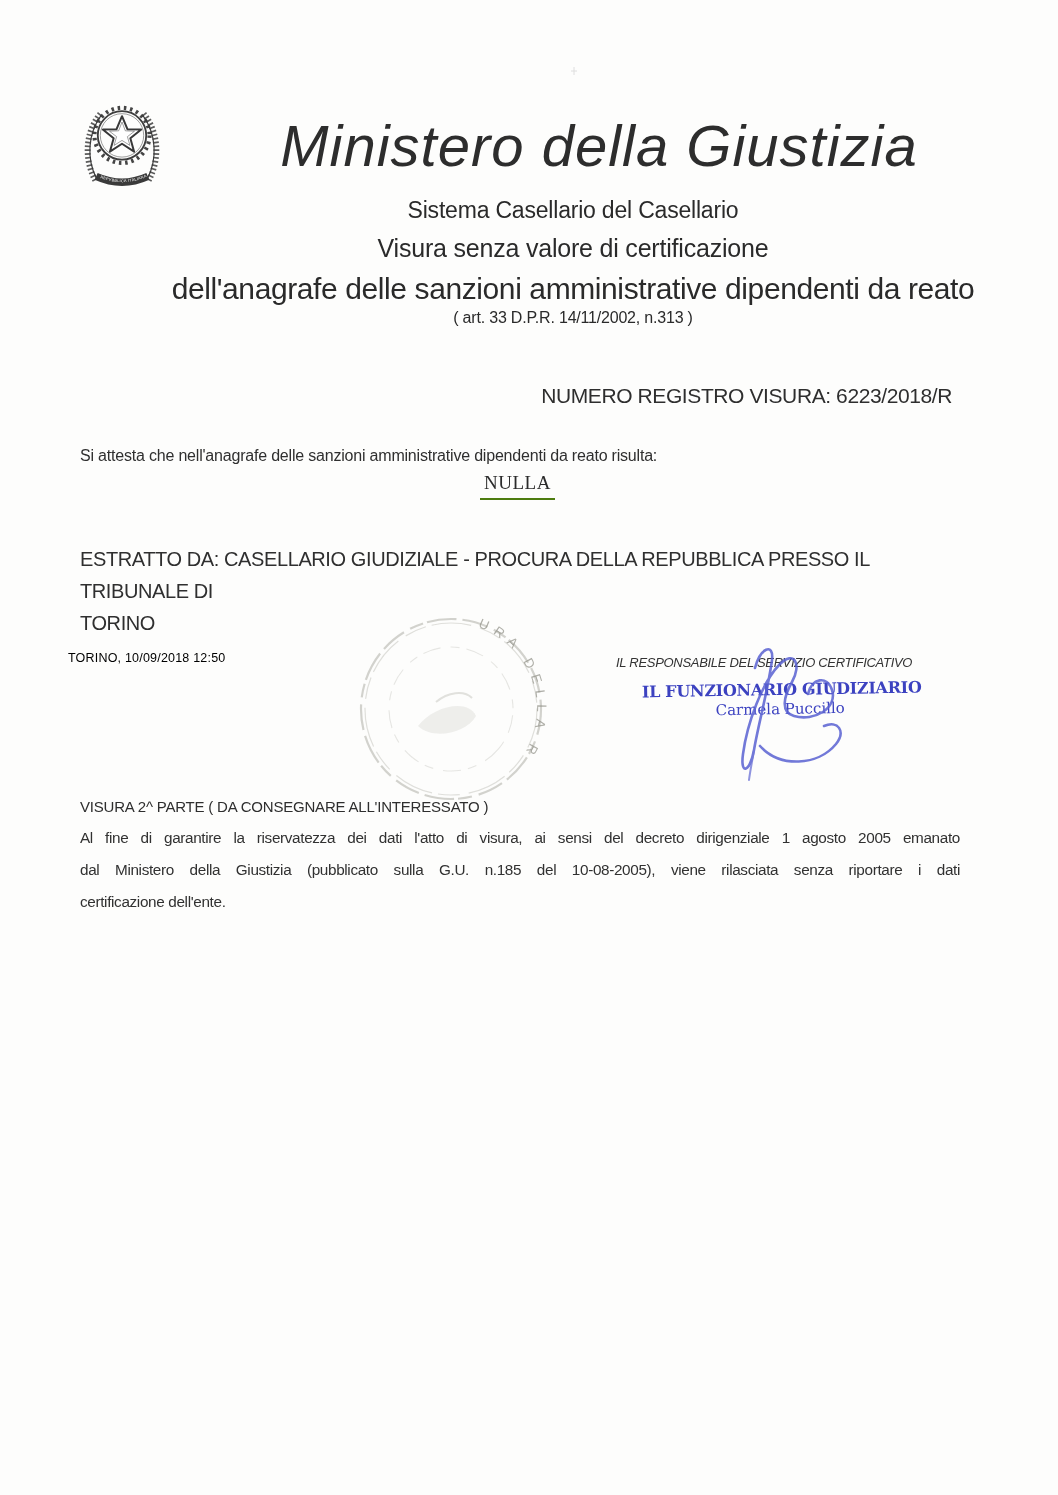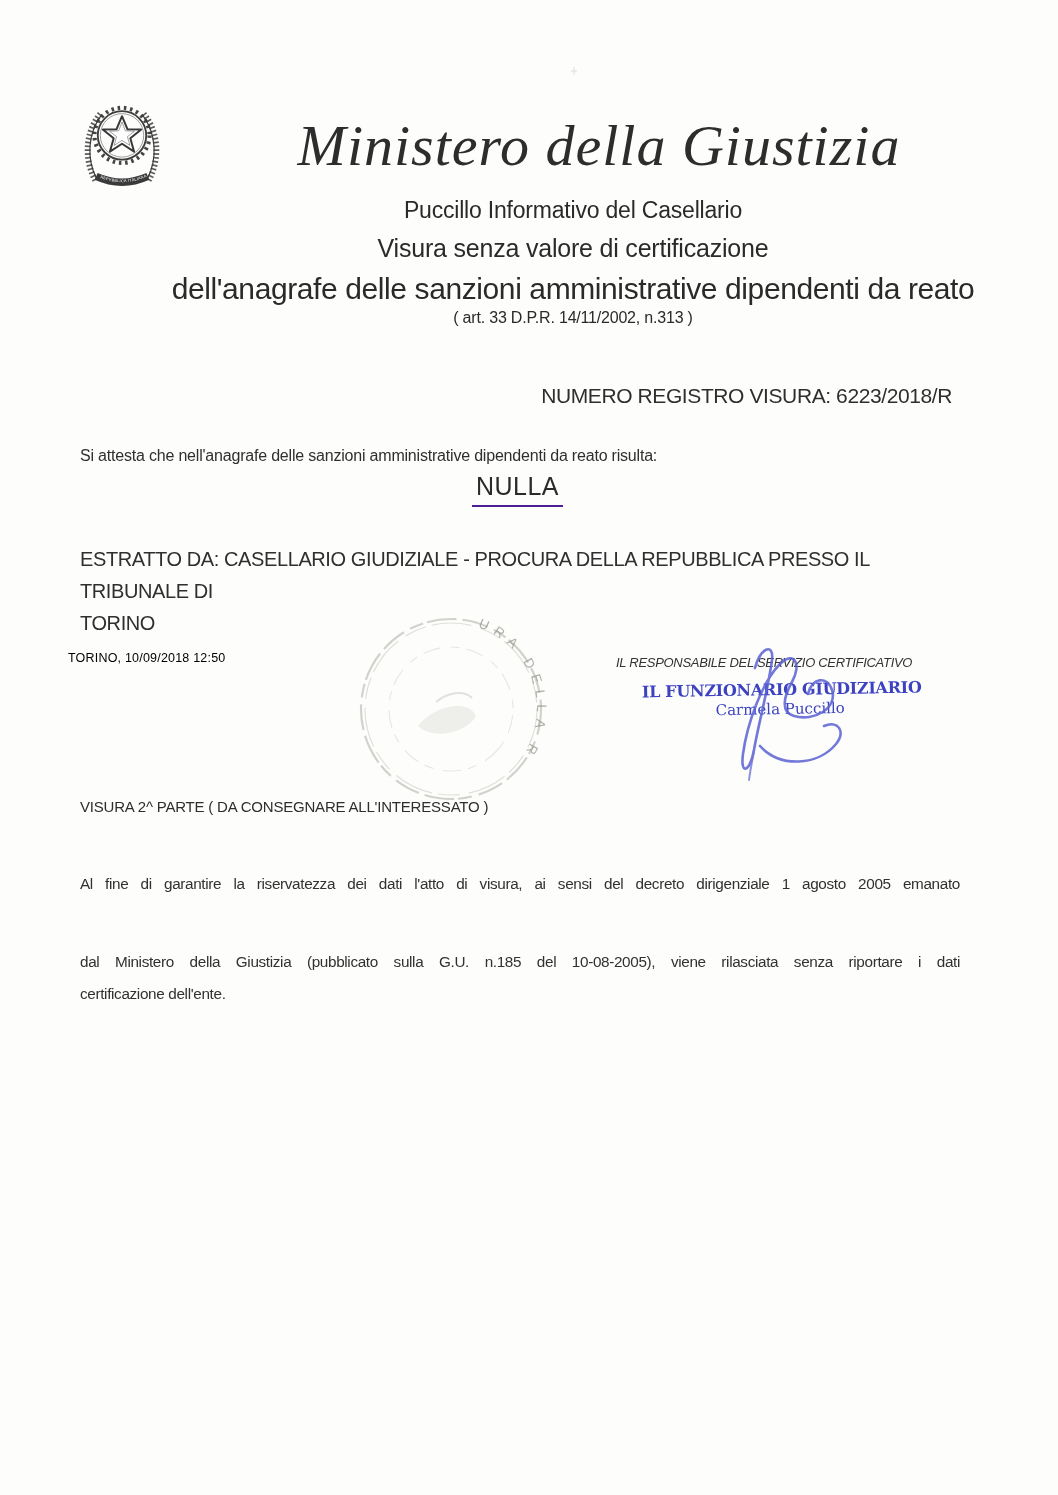--- a/index.html
+++ b/index.html
@@ -10,21 +10,21 @@
     overflow:hidden;
     font-family:"Liberation Sans", sans-serif;
     color:#333333;
   }
   .abs{position:absolute;}
 
   
   .emblem{left:80px;top:97px;width:84px;height:96px;}
   .ministry-title{
     left:238px;top:96px;width:722px;height:100px;
-    font-family:Liberation Serif, serif;
+    font-family:Liberation Sans, sans-serif;
     font-style:italic;
     font-size:58px;
     color:#2d2d2d;
     text-align:center;
     letter-spacing:1px;
     line-height:100px;
     white-space:nowrap;
   }
   .headings{left:90px;width:966px;text-align:center;color:#2a2a2a;}
   .h-sub1{top:197px;font-size:23px;letter-spacing:-0.2px;}
@@ -35,23 +35,24 @@
   .registry{
     left:90px;top:384px;width:862px;
     text-align:right;font-size:21px;letter-spacing:-0.4px;color:#2e2e2e;
   }
 
   .attestation{left:80px;top:447px;font-size:16px;letter-spacing:-0.2px;color:#2f2f2f;}
 
   .nulla-wrap{left:80px;top:472px;width:875px;text-align:center;}
   .nulla{
     display:inline-block;
-    font-size:25px;letter-spacing:0.5px;color:#2b2b2b;
-    border-bottom:2px solid #4c1d95;
+    font-size:19px;letter-spacing:0.5px;color:#2b2b2b;
+    border-bottom:2px solid #4d7c0f;
     padding:0 4px 4px 4px;
+    font-family:Liberation Serif, serif;
   }
 
   .extract{left:80px;top:543px;width:880px;font-size:20px;letter-spacing:-0.4px;line-height:32px;color:#2f2f2f;}
 
   .place-date{left:68px;top:651px;font-size:12.5px;letter-spacing:0.2px;color:#000000;}
 
   .round-stamp{left:348px;top:606px;width:206px;height:206px;opacity:0.85;}
 
   .responsible{left:616px;top:655px;width:345px;font-size:13px;letter-spacing:-0.3px;color:#333;white-space:nowrap;font-style:italic;}
 
@@ -69,21 +70,21 @@
   .official-name{
     font-family:"DejaVu Serif", serif;
     font-size:15px;margin-top:1px;
   }
   .signature{left:700px;top:638px;width:210px;height:150px;}
 
   .visura-part{left:80px;top:798px;font-size:15px;letter-spacing:-0.2px;color:#2e2e2e;}
 
   .privacy{left:80px;top:822px;width:880px;font-size:15.3px;letter-spacing:-0.35px;color:#313131;}
   .privacy .pline{height:32px;line-height:32px;}
-  .pline.just{text-align:justify;text-align-last:justify;margin-top:46px;}
+  .pline.just{text-align:justify;text-align-last:justify;}
 
   .artifact{
     left:569px;top:66px;width:10px;height:10px;
     opacity:0.3;
   }
 </style>
 </head>
 <body>
 
 <div class="page">
@@ -107,21 +108,21 @@
       <textPath href="#bannerPath" startOffset="8%">REPVBBLICA ITALIANA</textPath>
     </text>
   </svg>
 
   <svg class="abs artifact" viewBox="0 0 10 10">
     <path d="M5,1 L5,9 M2,5 L8,5" stroke="#9a9a9a" stroke-width="1"></path>
   </svg>
 
   <div class="abs ministry-title">Ministero della Giustizia</div>
 
-  <div class="abs headings h-sub1">Puccillo Informativo del Casellario</div>
+  <div class="abs headings h-sub1">Sistema Casellario del Casellario</div>
   <div class="abs headings h-sub2">Visura senza valore di certificazione</div>
   <div class="abs headings h-sub3">dell'anagrafe delle sanzioni amministrative dipendenti da reato</div>
   <div class="abs headings h-art">( art. 33 D.P.R. 14/11/2002, n.313 )</div>
 
   <div class="abs registry">NUMERO REGISTRO VISURA: 6223/2018/R</div>
 
   <div class="abs attestation">Si attesta che nell'anagrafe delle sanzioni amministrative dipendenti da reato risulta:</div>
 
   <div class="abs nulla-wrap">
     <span class="nulla">NULLA</span>

